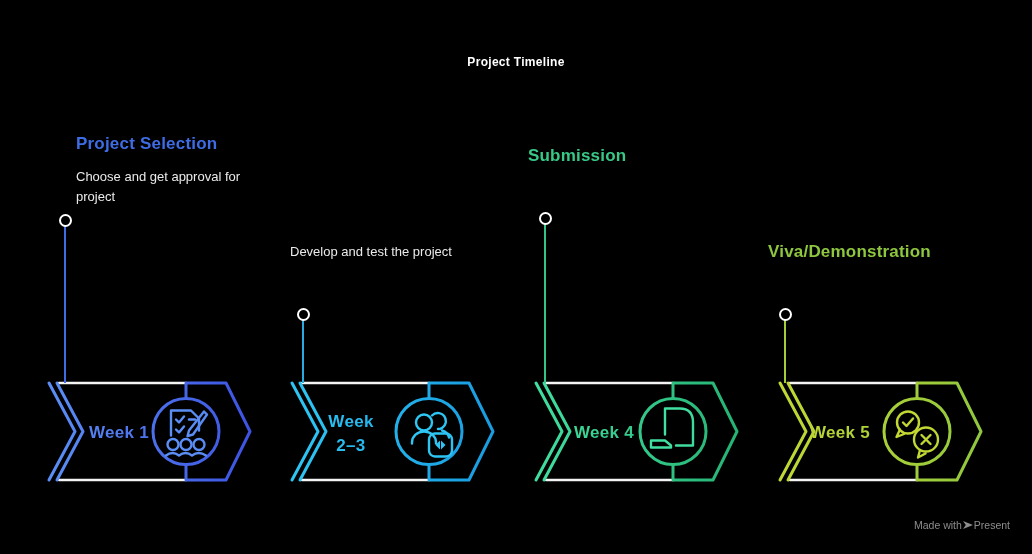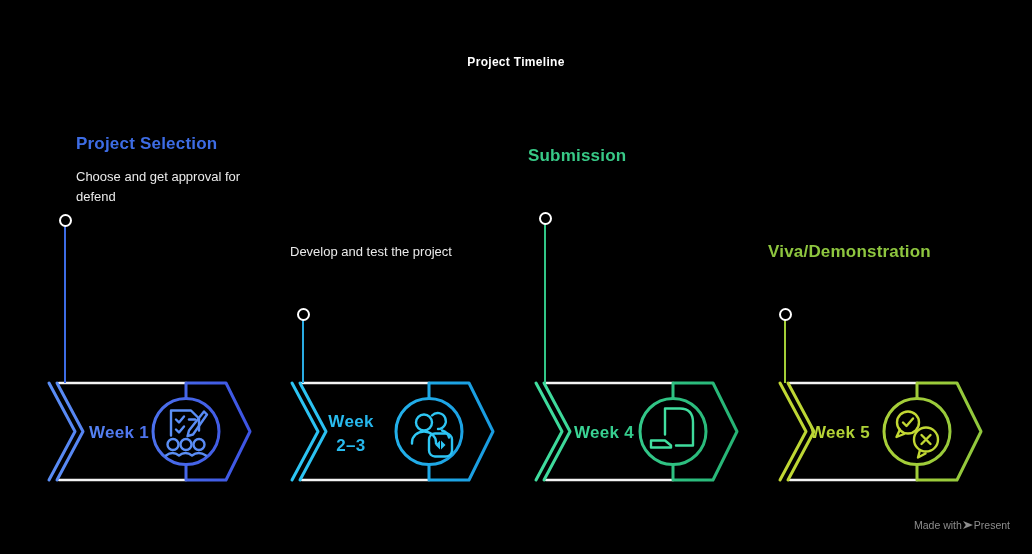--- a/index.html
+++ b/index.html
@@ -42,21 +42,21 @@
 </style>
 </head>
 <body>
 
 <div class="canvas">
 
   <div class="title">Project Timeline</div>
 
   <div class="phase-text" style="left: 48px; top: 134px; max-width: 200px; margin-left: 28px; --accent: #3d6ce4; --line: #3d6ce4;">
     <div class="phase-heading">Project Selection</div>
-    <div class="phase-desc">Choose and get approval for defend</div>
+    <div class="phase-desc">Choose and get approval for project</div>
   </div>
   <div class="phase-text" style="left: 290px; top: 242px; max-width: 260px; --accent: #29abe2; --line: #29abe2;">
     <div class="phase-desc">Develop and test the project</div>
   </div>
   <div class="phase-text" style="left: 528px; top: 146px; max-width: 260px; --accent: #38c987; --line: #31c687;">
     <div class="phase-heading">Submission</div>
   </div>
   <div class="phase-text" style="left: 768px; top: 242px; max-width: 205px; --accent: #8ec63f; --line: #a3ce37;">
     <div class="phase-heading">Viva/Demonstration</div>
   </div>

